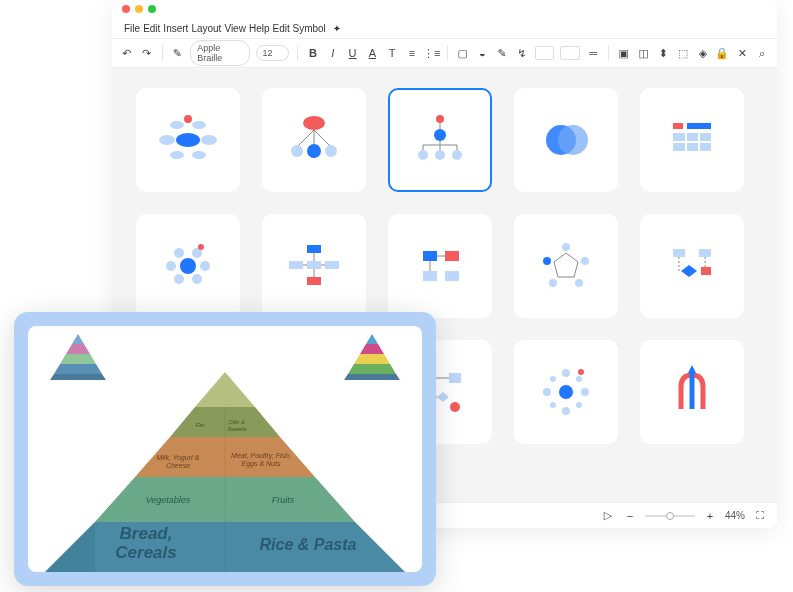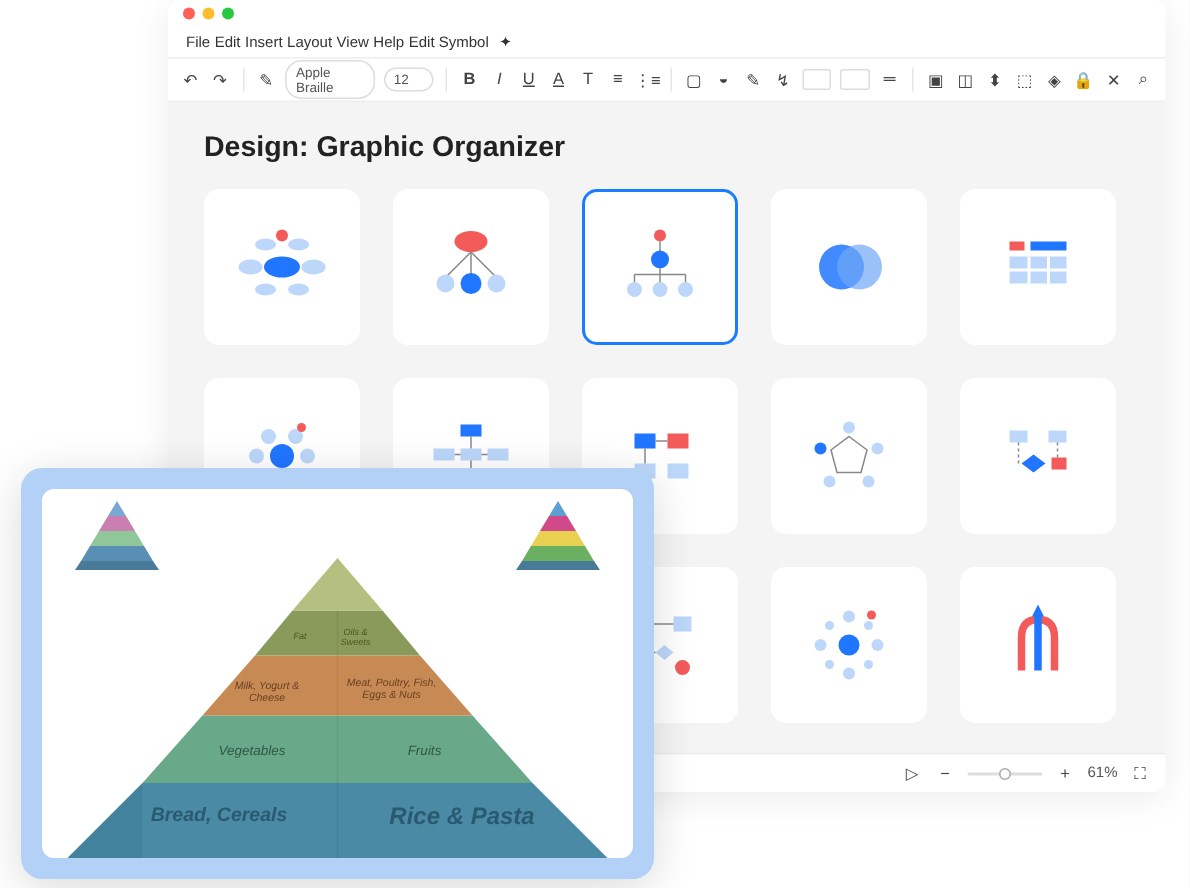--- a/index.html
+++ b/index.html
@@ -88,21 +88,20 @@
     <div class="tb-icon">▣</div>
     <div class="tb-icon">◫</div>
     <div class="tb-icon">⬍</div>
     <div class="tb-icon">⬚</div>
     <div class="tb-icon">◈</div>
     <div class="tb-icon">🔒</div>
     <div class="tb-icon">✕</div>
     <div class="tb-icon">⌕</div>
   </div>
   <div class="content">
-    <div class="heading">Design: Graphic Organizer</div>
     <div class="grid">
 
       <div class="card">
           <svg viewBox="0 0 70 70">
             <ellipse cx="35" cy="35" rx="12" ry="7" fill="#2176ff"></ellipse>
             <ellipse cx="14" cy="35" rx="8" ry="5" fill="#bcd7fa"></ellipse>
             <ellipse cx="56" cy="35" rx="8" ry="5" fill="#bcd7fa"></ellipse>
             <ellipse cx="24" cy="20" rx="7" ry="4" fill="#bcd7fa"></ellipse>
             <ellipse cx="46" cy="20" rx="7" ry="4" fill="#bcd7fa"></ellipse>
             <ellipse cx="24" cy="50" rx="7" ry="4" fill="#bcd7fa"></ellipse>
@@ -245,21 +244,21 @@
         </div>
     </div>
   </div>
   <div class="statusbar">
     <div class="tb-icon">▷</div>
     <div class="tb-icon">−</div>
     <div class="zoom-track">
         <div class="zoom-thumb"></div>
       </div>
     <div class="tb-icon">+</div>
-    <span>61%</span>
+    <span>44%</span>
     <div class="tb-icon">⛶</div>
   </div>
 </div>
 
 <div class="overlay">
   <div class="canvas">
     <svg class="mini-pyr left" width="56" height="46" viewBox="0 0 56 46">
       <polygon points="28,0 34,10 22,10" fill="#7aa8d4"></polygon>
       <polygon points="22,10 34,10 40,20 16,20" fill="#c97fb0"></polygon>
       <polygon points="16,20 40,20 46,30 10,30" fill="#8fc79a"></polygon>
@@ -283,21 +282,21 @@
       <line x1="180" y1="125" x2="180" y2="170" stroke="#5a9078" stroke-width="1" opacity="0.5"></line>
 
       <polygon points="90,125 270,125 235,85 125,85" fill="#c88a55"></polygon>
       <line x1="180" y1="85" x2="180" y2="125" stroke="#b07845" stroke-width="1" opacity="0.5"></line>
 
       <polygon points="125,85 235,85 210,55 150,55" fill="#8a9a5a"></polygon>
       <line x1="180" y1="55" x2="180" y2="85" stroke="#78884a" stroke-width="1" opacity="0.5"></line>
       <polygon points="150,55 210,55 180,20" fill="#b5c080"></polygon>
     </svg>
 
-    <div class="pyr-label" style="left:68px; top:210px; width:100px; font-size:13px; font-weight:600; color:#2a5a72;">Bread, Cereals</div>
+    <div class="pyr-label" style="left:68px; top:199px; width:100px; font-size:17px; font-weight:600; color:#2a5a72;">Bread, Cereals</div>
     <div class="pyr-label" style="left:230px; top:210px; width:100px; font-size:16px; font-weight:600; color:#2a5a72;">Rice &amp; Pasta</div>
     <div class="pyr-label" style="left:100px; top:170px; width:80px; font-size:9px; color:#2d5a45;">Vegetables</div>
     <div class="pyr-label" style="left:225px; top:170px; width:60px; font-size:9px; color:#2d5a45;">Fruits</div>
     <div class="pyr-label" style="left:120px; top:128px; width:60px; font-size:7px; color:#6a4020;">Milk, Yogurt &amp; Cheese</div>
     <div class="pyr-label" style="left:198px; top:126px; width:70px; font-size:7px; color:#6a4020;">Meat, Poultry, Fish, Eggs &amp; Nuts</div>
     <div class="pyr-label" style="left:160px; top:96px; width:24px; font-size:6px; color:#4a5520;">Fat</div>
     <div class="pyr-label" style="left:192px; top:93px; width:34px; font-size:6px; color:#4a5520;">Oils &amp; Sweets</div>
   </div>
 </div>
 

